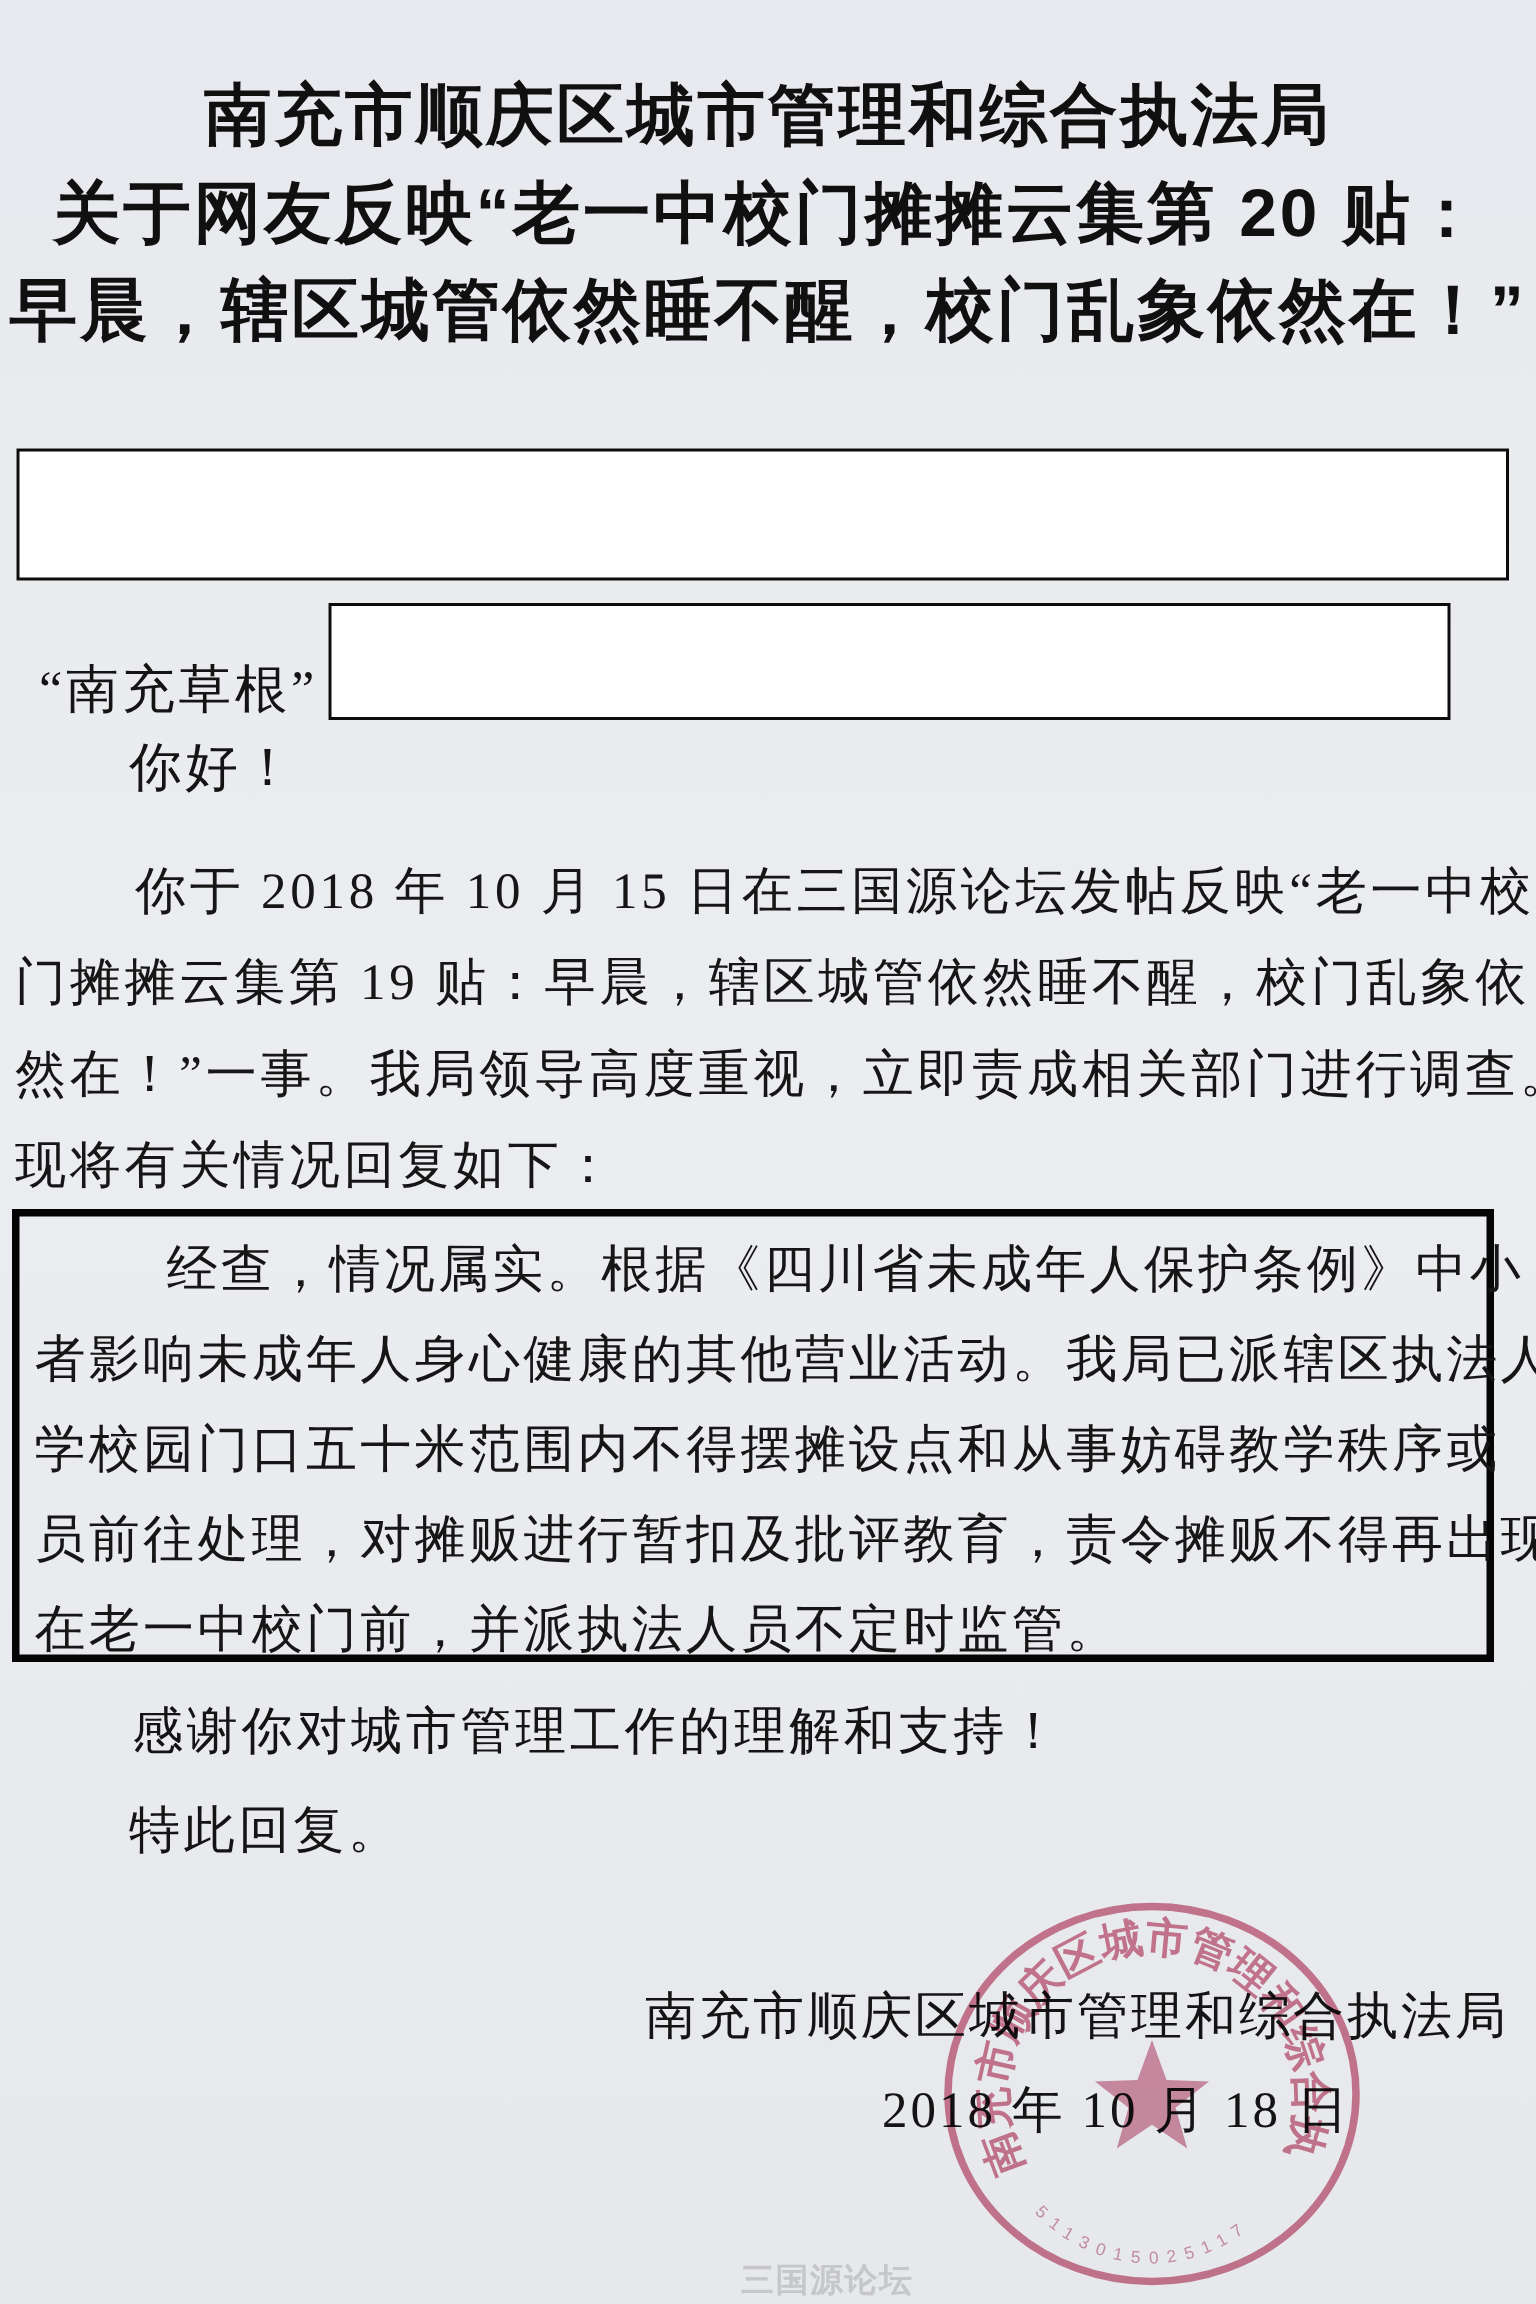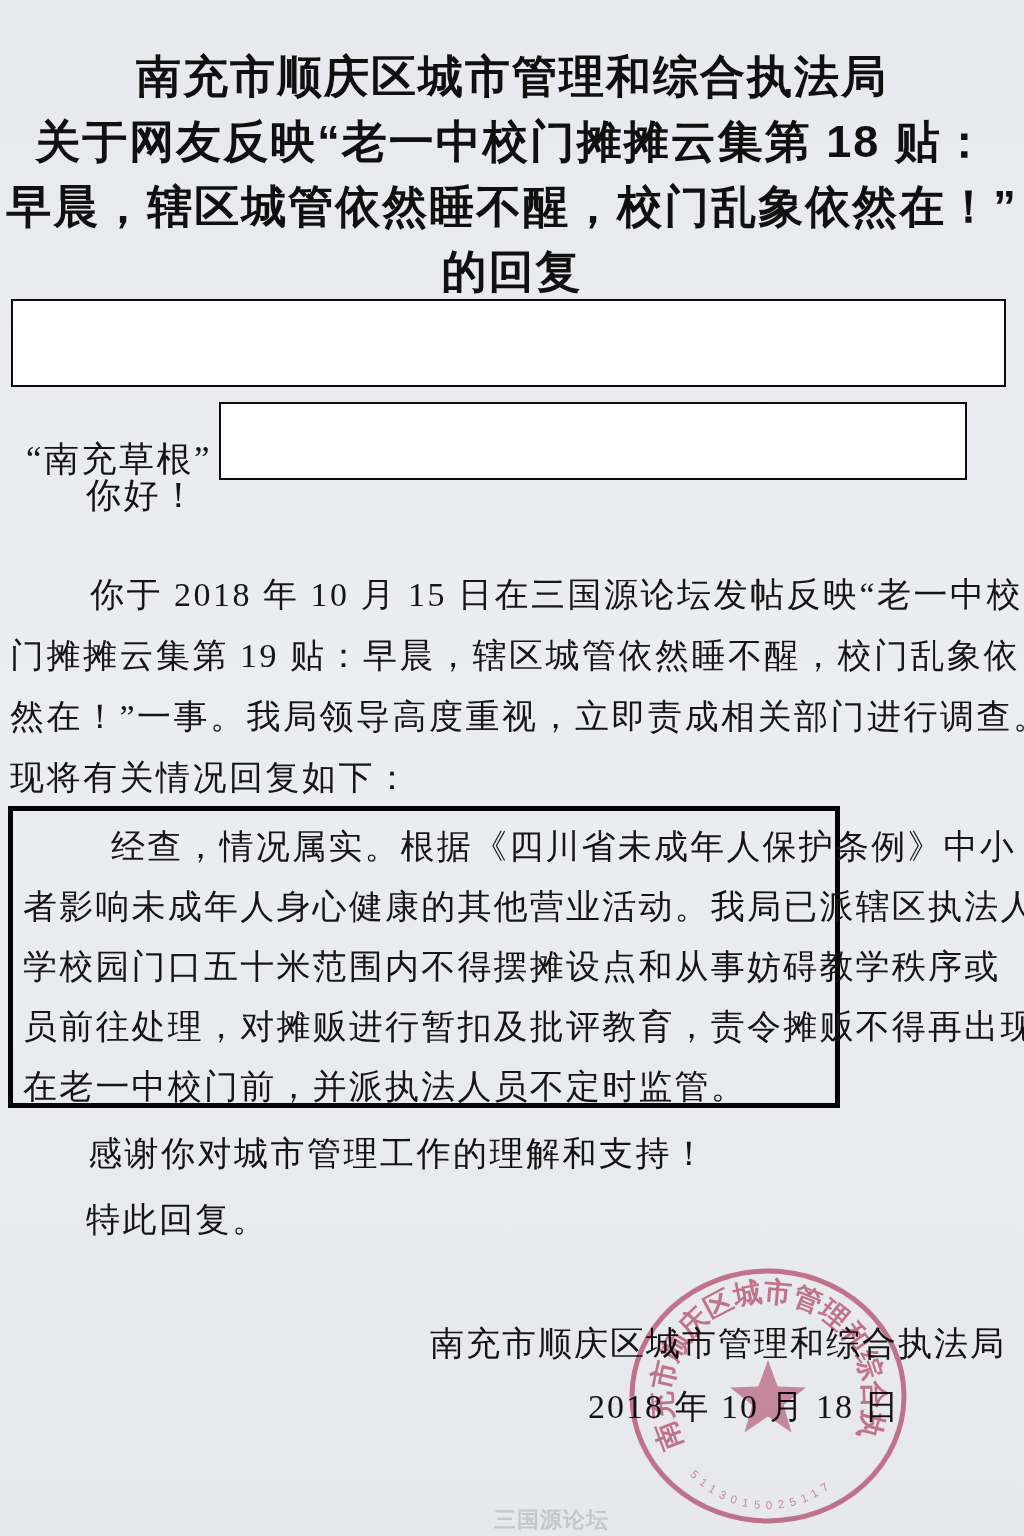--- a/index.html
+++ b/index.html
@@ -34,35 +34,35 @@
   .redact-1 { left: 11px;  top: 299px; width: 995px; height: 88px; }
   .redact-2 { left: 219px; top: 402px; width: 748px; height: 78px; }
   .t34 {
     position: absolute;
     font-size: 35px;
     letter-spacing: 2.5px;
     white-space: nowrap;
     color: #141414;
   }
   .addressee { left: 26px; top: 436px; }
-  .greeting  { left: 86px; top: 472px; }
+  .greeting  { left: 86px; top: 488px; }
   .para {
     position: absolute;
     left: 10px; top: 564px;
     width: 1008px;
     font-size: 34px;
     line-height: 61px;
     letter-spacing: 2.5px;
   }
   .para .ln { white-space: nowrap; }
   .para .indent { padding-left: 80px; }
   .law-box {
     position: absolute;
     left: 8px; top: 806px;
-    width: 832px; height: 302px;
+    width: 988px; height: 302px;
     box-sizing: border-box;
     border: 5px solid #050505;
     padding: 6px 8px 0 10px;
     font-size: 34px;
     line-height: 60px;
     letter-spacing: 2.2px;
   }
   .law-box .ln { white-space: nowrap; }
   .law-box .indent { padding-left: 88px; }
   .thanks  { left: 88px; top: 1131px; font-size: 34px; }
@@ -90,23 +90,22 @@
     margin-left: 36px;
   }
 </style>
 </head>
 <body>
 
 <div class="page">
 
   <div class="doc-title">
     <div>南充市顺庆区城市管理和综合执法局</div>
-    <div>关于网友反映“老一中校门摊摊云集第 18 贴：</div>
+    <div>关于网友反映“老一中校门摊摊云集第 20 贴：</div>
     <div>早晨，辖区城管依然睡不醒，校门乱象依然在！”</div>
-    <div>的回复</div>
   </div>
 
   <div class="redact redact-1"></div>
   <div class="redact redact-2"></div>
 
   <div class="t34 addressee">“南充草根”</div>
   <div class="t34 greeting">你好！</div>
 
   <div class="para">
     <div class="ln indent">你于 2018 年 10 月 15 日在三国源论坛发帖反映“老一中校</div>

